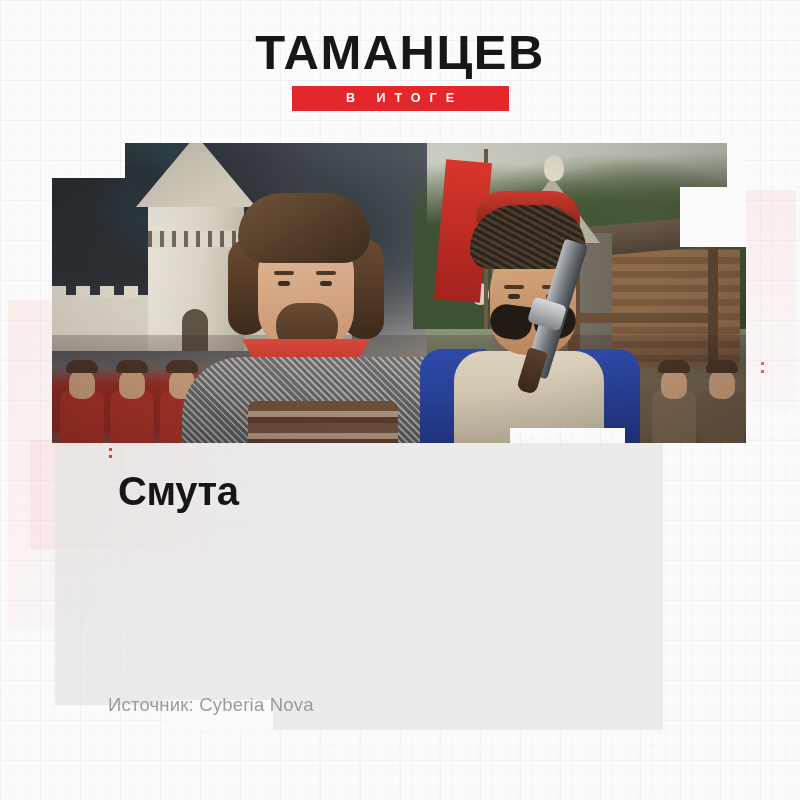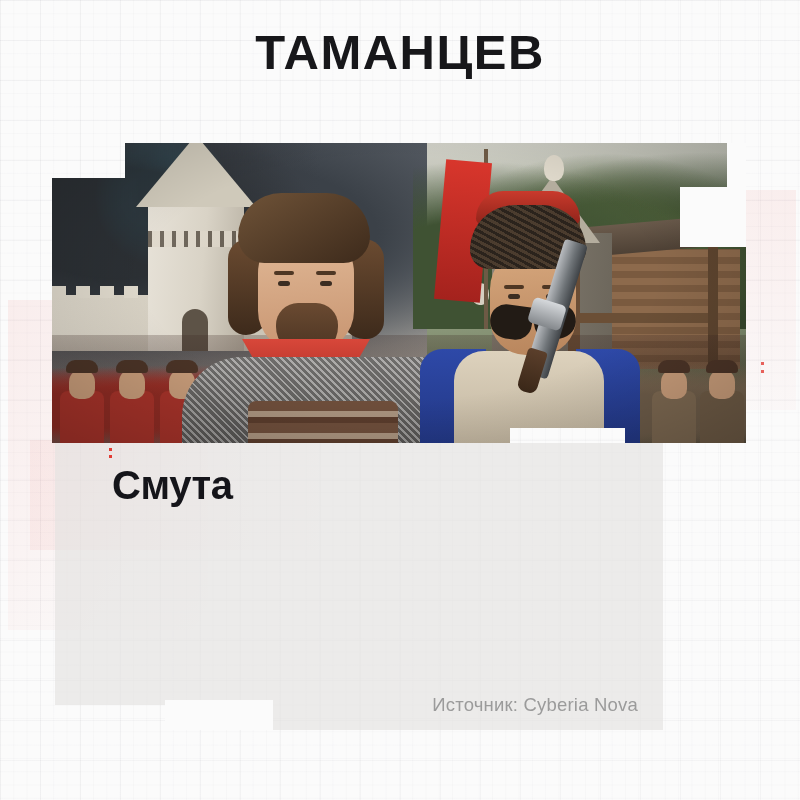--- a/index.html
+++ b/index.html
@@ -458,42 +458,42 @@
     width: 560px;
     z-index: 7;
   }
   .accent-dots {
     position: absolute;
     left: 1px; top: -12px;
     width: 3px; height: 14px;
     background: repeating-linear-gradient(180deg,#e23c34 0 3px, rgba(0,0,0,0) 3px 7px);
   }
   .game-title {
-    margin: 4px;
+    margin: 10px;
     font-size: 40px;
     font-weight: 700;
     color: #15151a;
     line-height: 1.08;
     letter-spacing: -0.4px;
   }
   .game-desc {
     margin: 30px 0 0 0;
     font-size: 22.4px;
     font-weight: 400;
     color: #22242a;
     line-height: 1.41;
     max-width: 545px;
     letter-spacing: -0.1px;
   }
   .source {
     position: absolute;
     left: 108px;
     top: 694px;
     width: 530px;
-    text-align: right;
+    text-align: left;
     font-size: 18.5px;
     color: #9b9b9b;
     letter-spacing: .2px;
     z-index: 7;
   }
 </style>
 </head>
 <body>
 
 <div class="canvas">
@@ -503,20 +503,23 @@
 
   <div class="wash wash-left"></div>
   <div class="wash wash-right"></div>
   <div class="wash wash-top-left"></div>
   <div class="wash wash-under"></div>
   <div class="tick-mark" style="left:761px; top:362px;"></div>
   <div class="tick-mark" style="left:761px; top:370px;"></div>
 
   <div class="logo-block">
     <span class="logo-word">ТАМАНЦЕВ</span>
+    <div class="logo-bar">
+      <span class="logo-sub">В ИТОГЕ</span>
+    </div>
   </div>
 
   <div class="hero">
     <div class="hero-art">
       <div class="sky"></div>
       <div class="sky-right"></div>
       <div class="forest"></div>
       <div class="smoke"></div>
 
       <div class="wall"></div>

